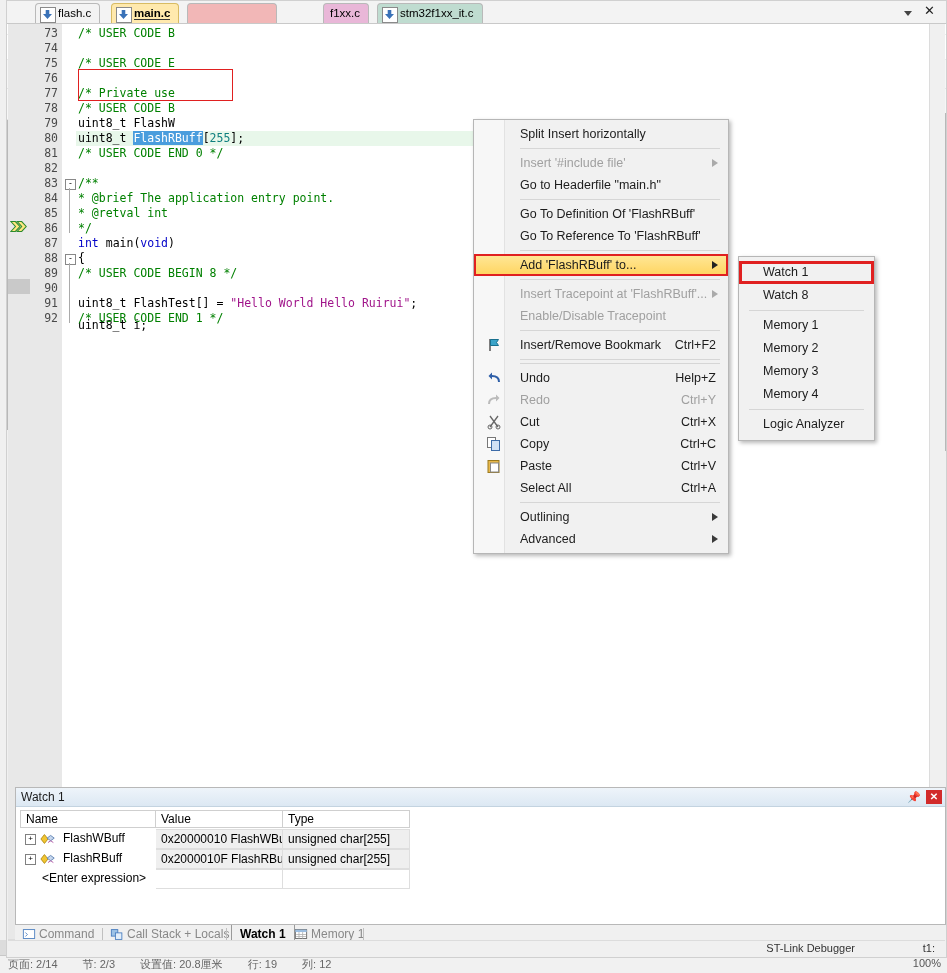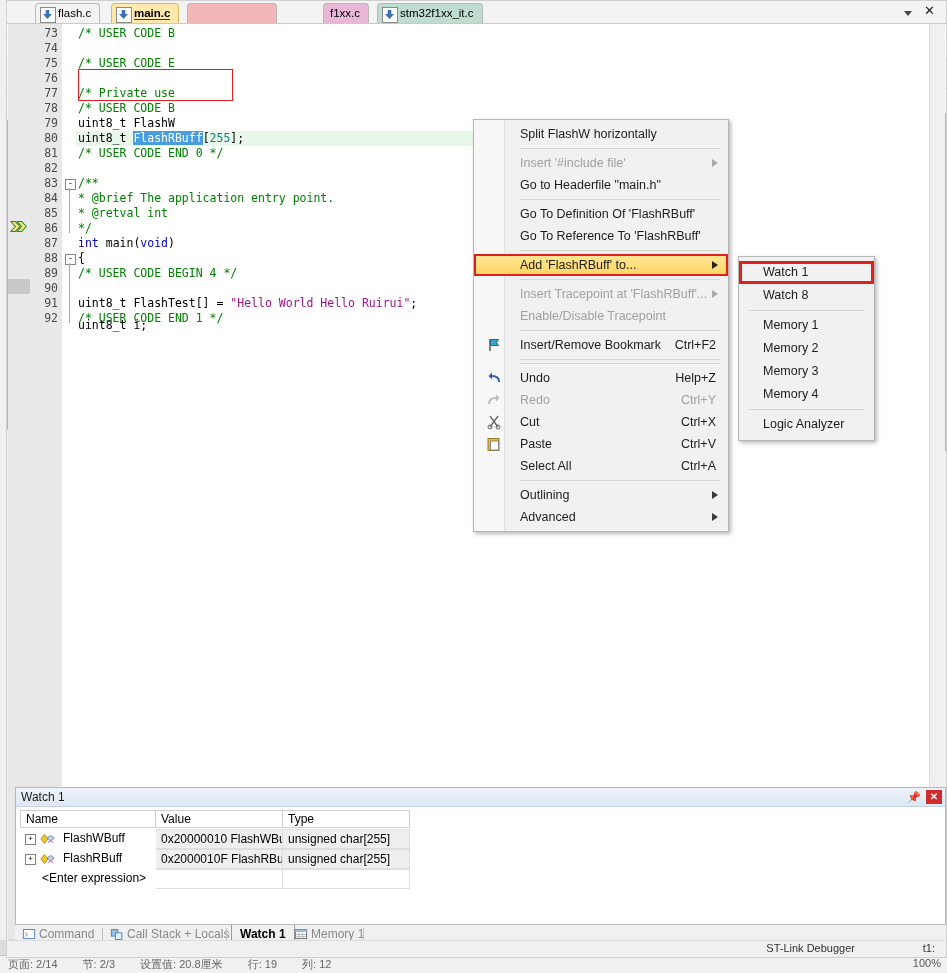--- a/index.html
+++ b/index.html
@@ -806,21 +806,21 @@
             <div class="cline" style="top: 92px;"><span class="c-black">uint8_t FlashW</span></div>
             <div class="cline" style="top: 107px; background: rgb(232, 247, 234); left: 68px; padding-left: 2px; width: 560px;"><span class="c-black">uint8_t </span><span style="background: rgb(74, 157, 221); color: rgb(255, 255, 255);">FlashRBuff</span><span class="c-black">[</span><span class="c-teal">255</span><span class="c-black">];</span></div>
             <div class="cline" style="top: 122px;"><span class="c-green">/* USER CODE END 0 */</span></div>
             <div class="cline" style="top: 137px;"></div>
             <div class="cline" style="top: 152px;"><span class="c-green">/**</span></div>
             <div class="cline" style="top: 167px;"><span class="c-green">  * @brief  The application entry point.</span></div>
             <div class="cline" style="top: 182px;"><span class="c-green">  * @retval int</span></div>
             <div class="cline" style="top: 197px;"><span class="c-green">  */</span></div>
             <div class="cline" style="top: 212px;"><span class="c-blue">int </span><span class="c-black">main(</span><span class="c-blue">void</span><span class="c-black">)</span></div>
             <div class="cline" style="top: 227px;"><span class="c-black">{</span></div>
-            <div class="cline" style="top: 242px;"><span class="c-green">  /* USER CODE BEGIN 4 */</span></div>
+            <div class="cline" style="top: 242px;"><span class="c-green">  /* USER CODE BEGIN 8 */</span></div>
             <div class="cline" style="top: 269px; margin-top: 25px;"><span class="c-black">   uint8_t i;</span></div>
             <div class="cline" style="top: 272px;"><span class="c-black">   uint8_t FlashTest[] = </span><span class="c-purple">"Hello World Hello Ruirui"</span><span class="c-black">;</span></div>
             <div class="cline" style="top: 287px;"><span class="c-green">  /* USER CODE END 1 */</span></div>
           </div>
         <div class="annot" style="left:70px;top:45px;width:155px;height:32px;"></div>
       </div>
       <div class="ed-vsb">
         <div class="sbarr" style="left:0;bottom:1px;width:15px;">▼</div>
       </div>
       <div class="ed-hsb">
@@ -906,21 +906,21 @@
     </div>
 
     <div class="statusbar">
       <span class="st-right">ST-Link Debugger</span>
       <span class="st-t">t1:</span>
     </div>
 
     <div class="ctxmenu" style="left:466px;top:118px;width:254px;">
       <div class="ctx-gutter"></div>
       <div id="ctx-items" style="position:relative;padding:3px 0;">
-          <div class="ctxitem">Split FlashW horizontally</div>
+          <div class="ctxitem">Split Insert horizontally</div>
           <div class="ctxsep"></div>
           <div class="ctxitem dis">Insert '#include file'<span class="sub"></span></div>
           <div class="ctxitem">Go to Headerfile "main.h"</div>
           <div class="ctxsep"></div>
           <div class="ctxitem">Go To Definition Of 'FlashRBuff'</div>
           <div class="ctxitem">Go To Reference To 'FlashRBuff'</div>
           <div class="ctxsep"></div>
           <div class="ctxitem hot">Add 'FlashRBuff' to...<span class="sub"></span></div>
           <div class="ctxsep"></div>
           <div class="ctxitem dis">Insert Tracepoint at 'FlashRBuff'...<span class="sub"></span></div>
@@ -938,20 +938,24 @@
               </svg></span><span class="acc">Help+Z</span></div>
           <div class="ctxitem dis">Redo<span class="cico"><svg viewBox="0 0 16 16" width="16" height="16">
                 <path d="M3 12c0-4 3-6 7-6" stroke="#bbb" stroke-width="2" fill="none"></path>
                 <path d="M10 2.5L13.5 6 10 9.5z" fill="#bbb"></path>
               </svg></span><span class="acc">Ctrl+Y</span></div>
           <div class="ctxitem">Cut<span class="cico"><svg viewBox="0 0 16 16" width="16" height="16">
                 <path d="M4 2l8 11M12 2L4 13" stroke="#666" stroke-width="1.3" fill="none"></path>
                 <circle cx="4" cy="13" r="2" fill="none" stroke="#666"></circle>
                 <circle cx="12" cy="13" r="2" fill="none" stroke="#666"></circle>
               </svg></span><span class="acc">Ctrl+X</span></div>
+          <div class="ctxitem">Copy<span class="cico"><svg viewBox="0 0 16 16" width="16" height="16">
+                <rect x="1.5" y="1.5" width="8" height="10" fill="#fff" stroke="#777"></rect>
+                <rect x="5.5" y="4.5" width="8" height="10" fill="#cfe0f5" stroke="#3c6ba8"></rect>
+              </svg></span><span class="acc">Ctrl+C</span></div>
           <div class="ctxitem">Paste<span class="cico"><svg viewBox="0 0 16 16" width="16" height="16">
                 <rect x="2" y="2.5" width="11" height="12" fill="#e8b84b" stroke="#9c7a1e"></rect>
                 <rect x="4.5" y="5" width="8" height="9" fill="#fff" stroke="#888"></rect>
               </svg></span><span class="acc">Ctrl+V</span></div>
           <div class="ctxitem">Select All<span class="acc">Ctrl+A</span></div>
           <div class="ctxsep"></div>
           <div class="ctxitem">Outlining<span class="sub"></span></div>
           <div class="ctxitem">Advanced<span class="sub"></span></div>
         </div>
     </div>

